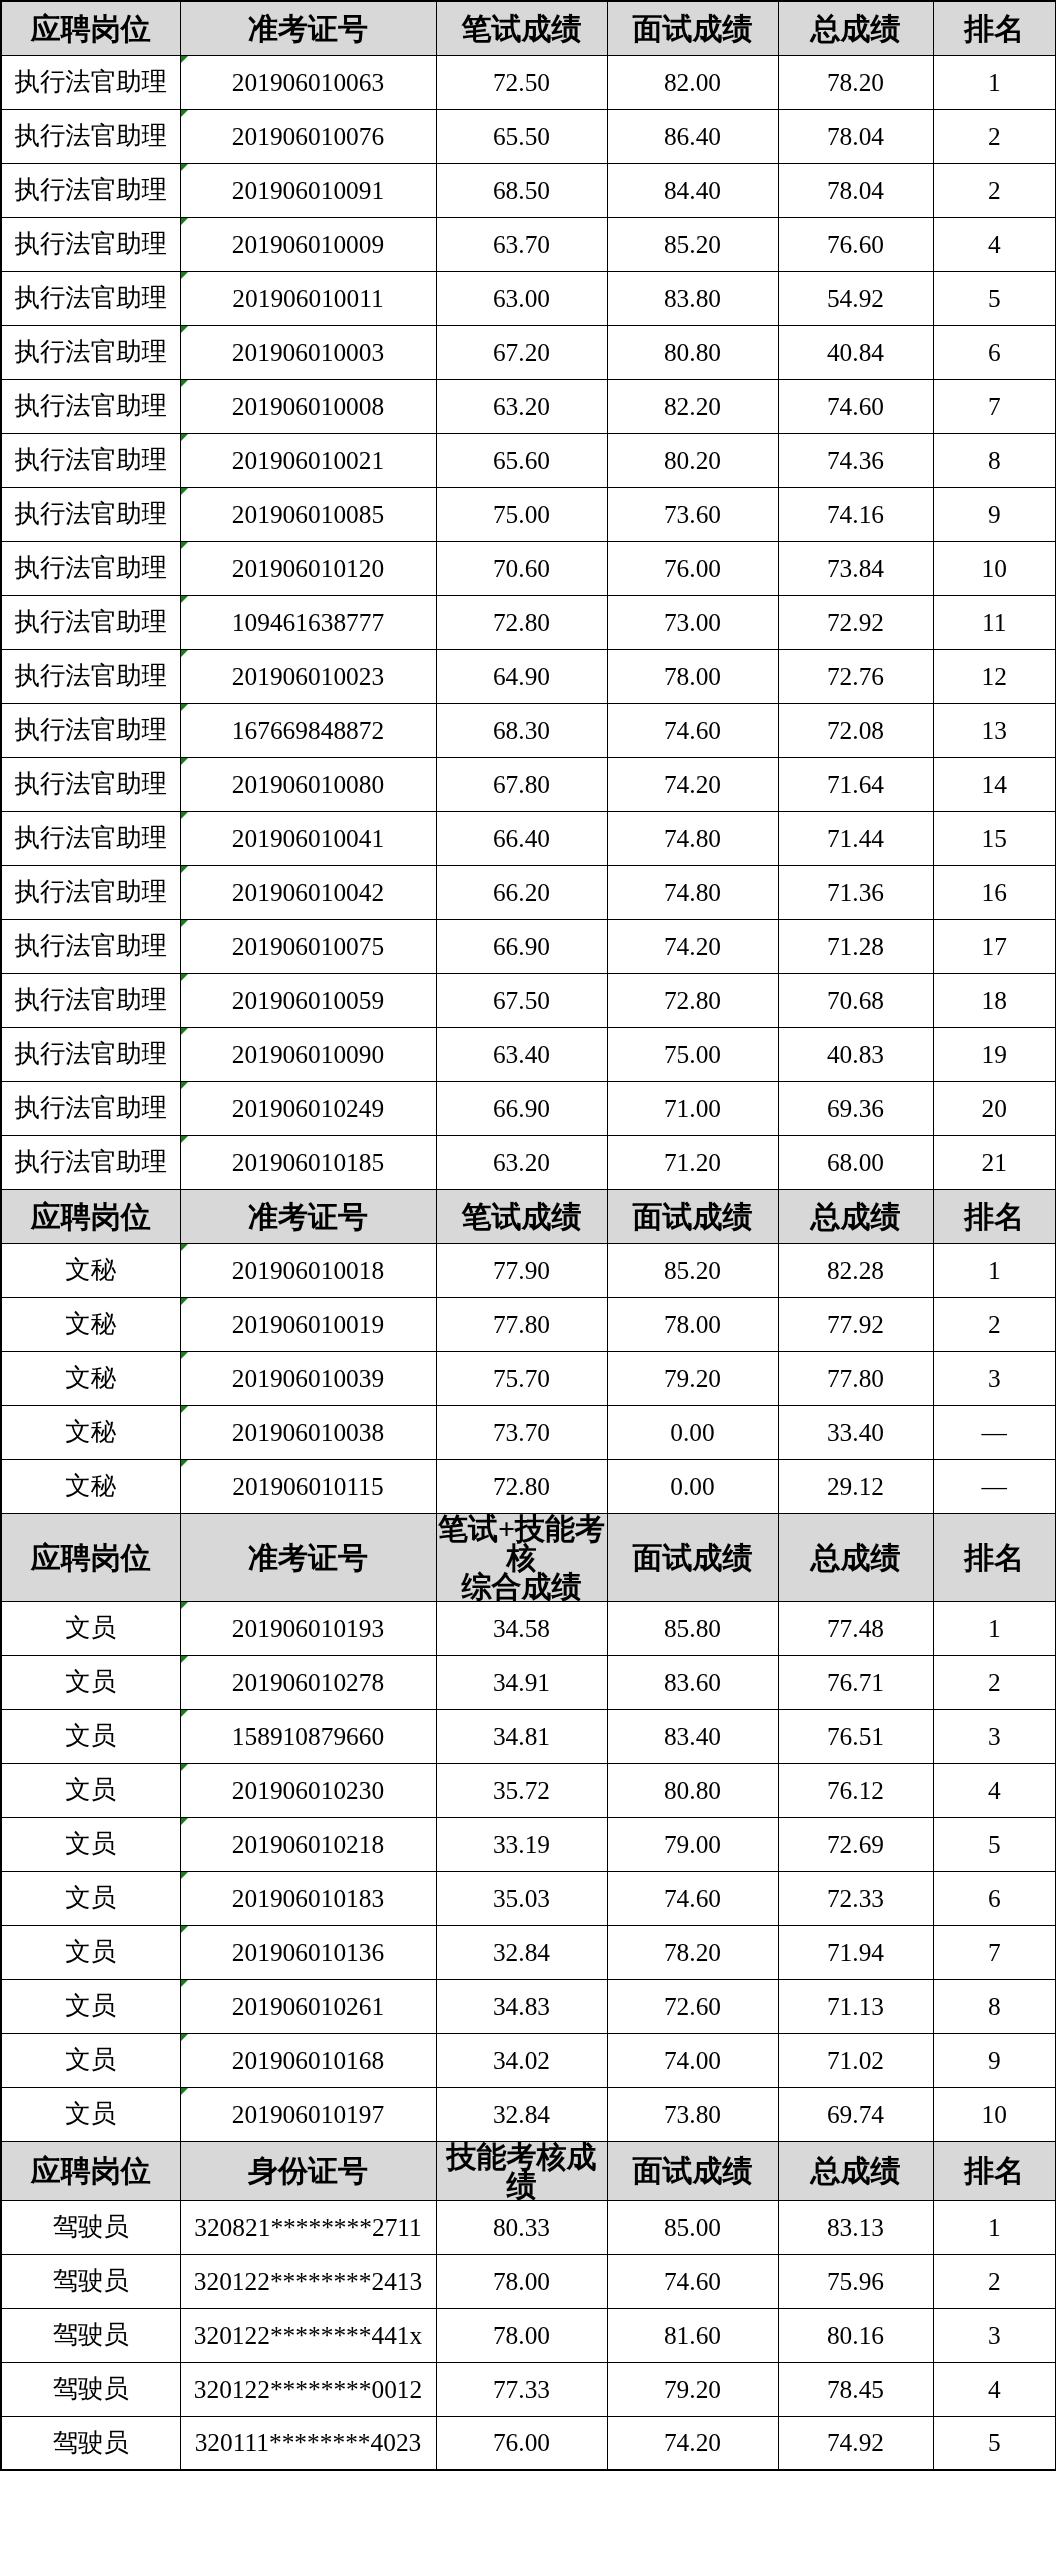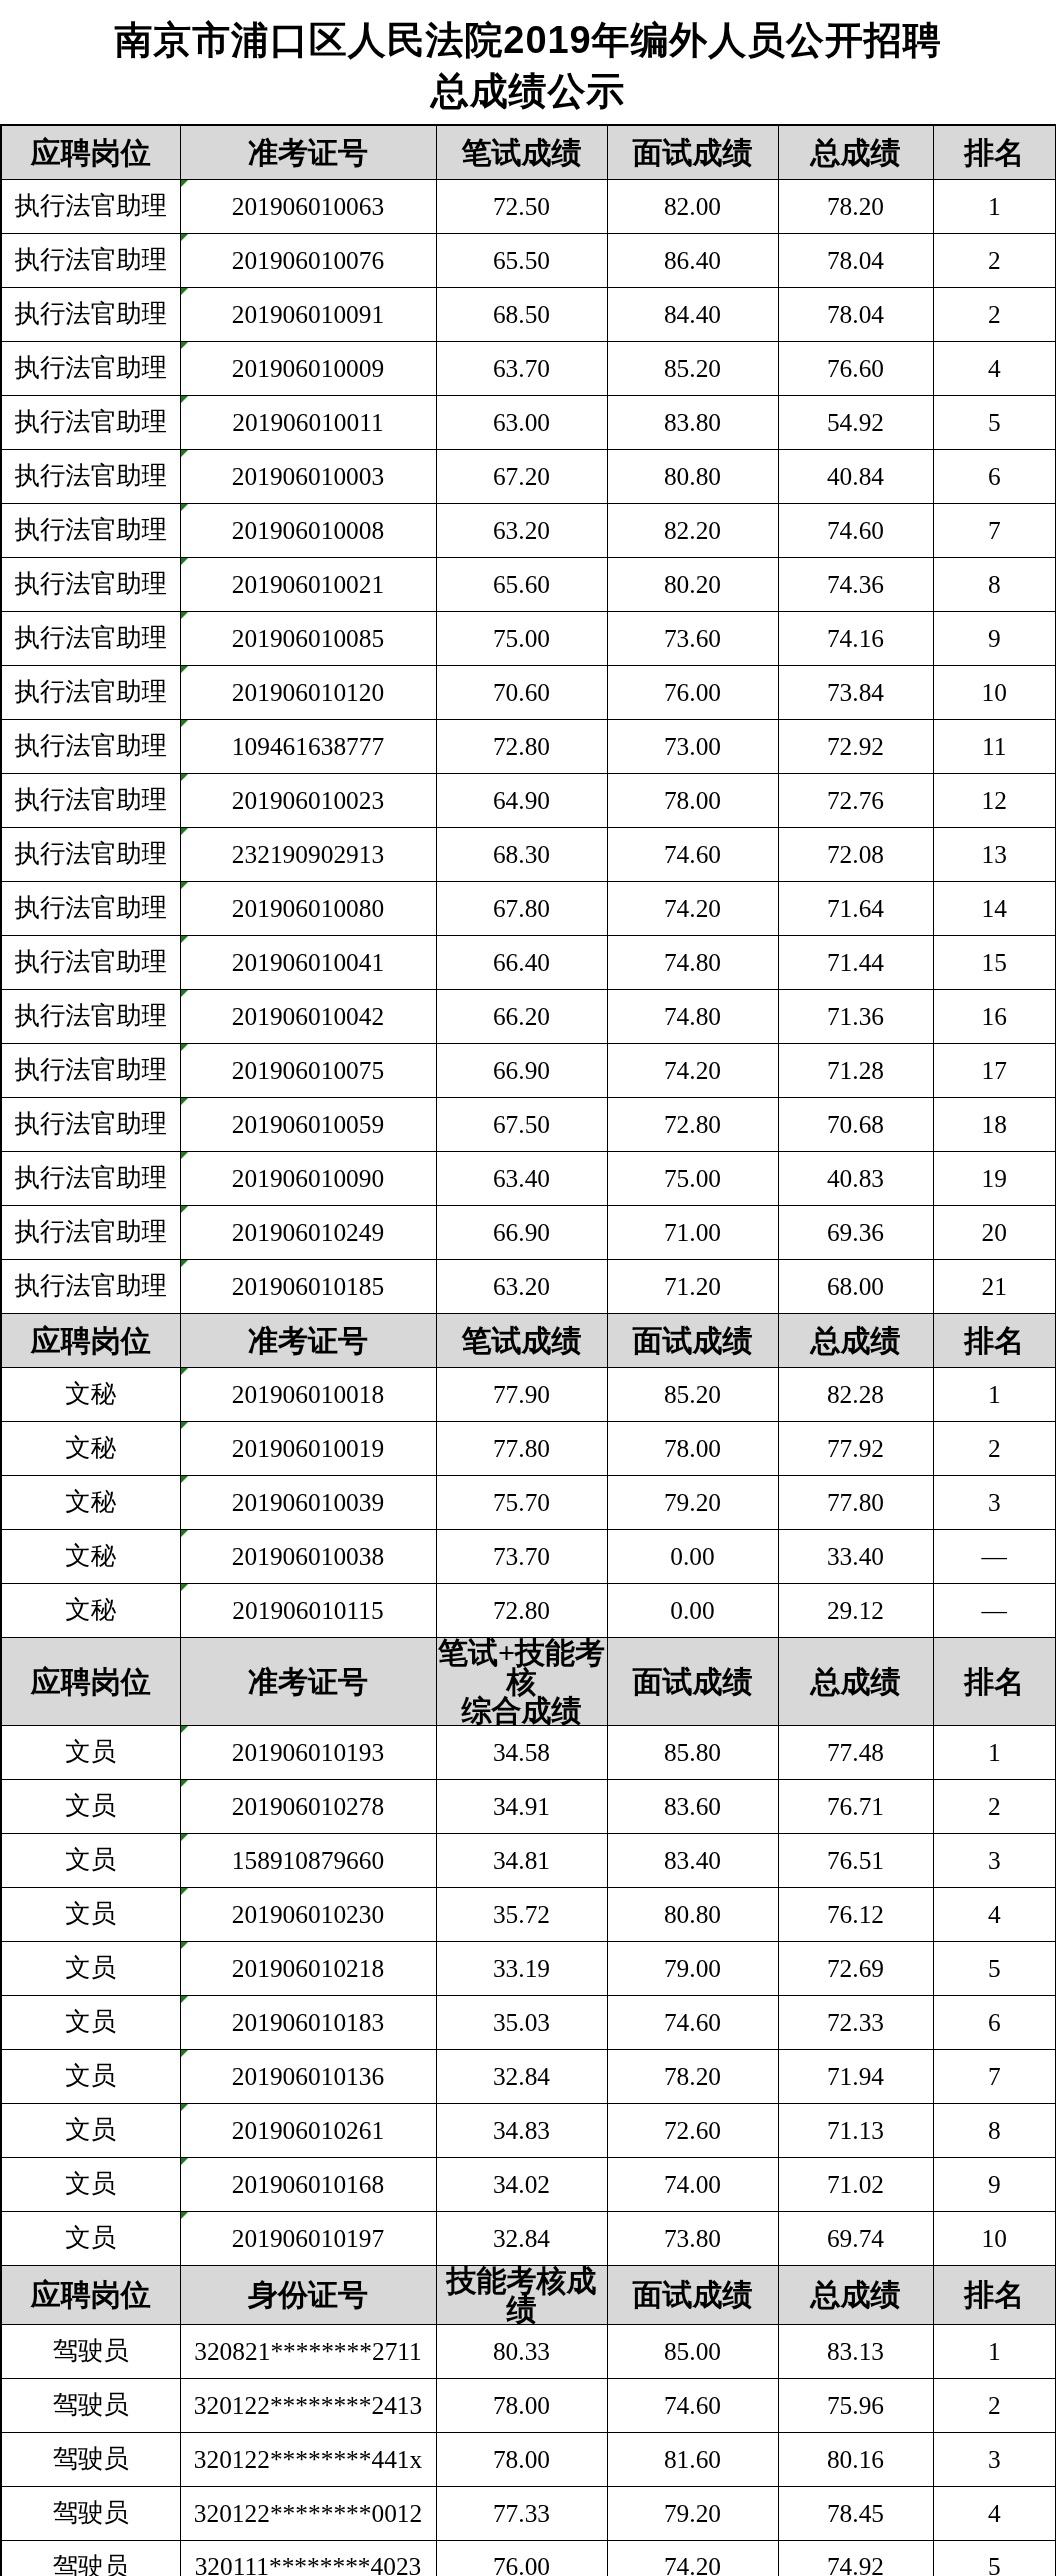--- a/index.html
+++ b/index.html
@@ -75,24 +75,20 @@
     height: 0;
     border-top: 7.3px solid #1f7a1f;
     border-right: 7.3px solid transparent;
   }
 </style>
 </head>
 <body>
 
 <div class="page">
 
-  <div class="title-block">
-    <div class="title-line">南京市浦口区人民法院2019年编外人员公开招聘</div>
-    <div class="title-line">总成绩公示</div>
-  </div>
 
   <table class="results">
     <colgroup>
       <col class="c-position">
       <col class="c-ticket">
       <col class="c-written">
       <col class="c-interview">
       <col class="c-total">
       <col class="c-rank">
     </colgroup>
@@ -196,21 +192,21 @@
         <tr class="data">
           <td><span>执行法官助理</span></td>
           <td><span class="green-tri"></span><span>201906010023</span></td>
           <td><span>64.90</span></td>
           <td><span>78.00</span></td>
           <td><span>72.76</span></td>
           <td><span>12</span></td>
         </tr>
         <tr class="data">
           <td><span>执行法官助理</span></td>
-          <td><span class="green-tri"></span><span>232190902913</span></td>
+          <td><span class="green-tri"></span><span>167669848872</span></td>
           <td><span>68.30</span></td>
           <td><span>74.60</span></td>
           <td><span>72.08</span></td>
           <td><span>13</span></td>
         </tr>
         <tr class="data">
           <td><span>执行法官助理</span></td>
           <td><span class="green-tri"></span><span>201906010080</span></td>
           <td><span>67.80</span></td>
           <td><span>74.20</span></td>

